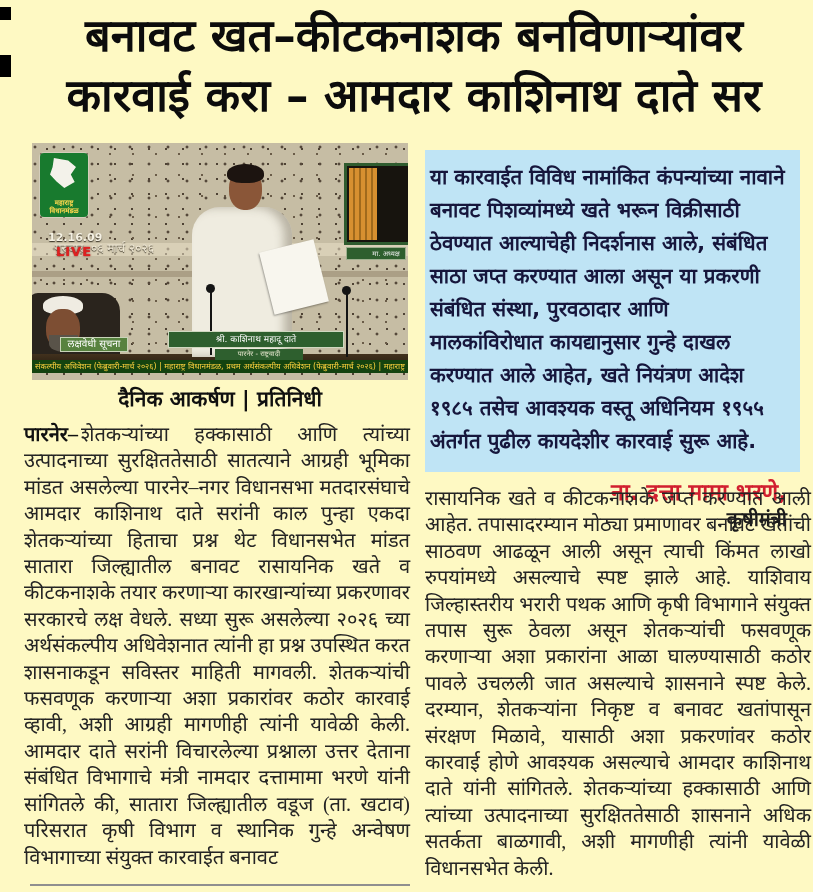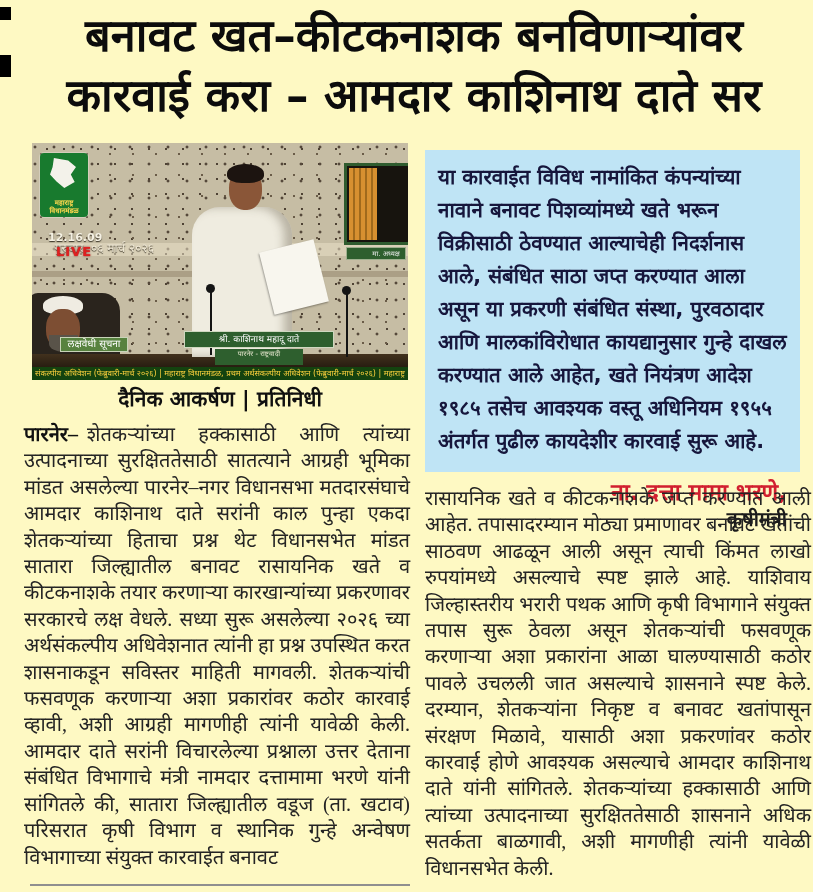--- a/index.html
+++ b/index.html
@@ -62,45 +62,45 @@
              box-shadow:-1px 1px 2px rgba(0,0,0,.35);}
   .mic{width:2px;height:64px;background:#141414;}
   .mic.mic1{left:178px;top:148px;}
   .mic.mic2{left:314px;top:150px;}
   .mic-head{width:9px;height:9px;border-radius:50%;background:#141414;}
   .mic-head.h1{left:174px;top:141px;}
   .mic-head.h2{left:310px;top:143px;}
 
   .left-plate{left:28px;top:194px;width:68px;height:15px;background:#57823f;border:1px solid #c8d4b8;
               box-sizing:border-box;color:#fff;font-size:10px;line-height:12px;text-align:center;}
-  .nameplate1{left:152px;top:188px;width:150px;height:17px;background:#2e5f2e;border:1px solid #cfd8c0;
+  .nameplate1{left:136px;top:188px;width:176px;height:17px;background:#2e5f2e;border:1px solid #cfd8c0;
               box-sizing:border-box;color:#fff;font-size:9px;line-height:14px;text-align:center;}
   .nameplate2{left:183px;top:206px;width:88px;height:16px;background:#2e5f2e;color:#e8e8d0;
               font-size:7px;line-height:11px;text-align:center;}
-  .ticker{left:0;top:224px;width:100%;height:13px;background:#14430f;color:#ffd23e;font-size:8px;
+  .ticker{left:0;top:217px;width:100%;height:13px;background:#14430f;color:#ffd23e;font-size:8px;
           line-height:13px;white-space:nowrap;overflow:hidden;padding-left:3px;box-sizing:border-box;}
 
   
   .caption{position:absolute;left:32px;top:384px;width:376px;text-align:center;
            font-size:21px;font-weight:700;color:#101010;}
 
   
   .highlight{position:absolute;left:425px;top:150px;width:375px;height:322px;background:#bfe4f5;
-             box-sizing:border-box;padding:11px 13px 8px 13px;}
+             box-sizing:border-box;padding:11px 13px 8px 5px;}
   .highlight .hl-text{font-size:20.5px;line-height:33px;font-weight:700;color:#16163c;text-align:left;}
   .attribution{margin-top:20px;text-align:right;}
   .attr-name{display:block;font-size:23px;line-height:28px;font-weight:700;color:#d11f2f;}
   .attr-title{display:block;font-size:20px;line-height:26px;font-weight:700;color:#1b1b1b;}
 
   
   .col{position:absolute;width:386px;font-size:20px;line-height:26.4px;text-align:justify;
        color:#242424;font-family:"Liberation Serif","DejaVu Serif",serif;}
   .col-left{left:24px;top:421px;height:452px;}
   .col-right{left:425px;top:485px;height:400px;}
-  .dateline{font-weight:700;color:#111;margin-right:9px;}
+  .dateline{font-weight:700;color:#111;margin-right:3px;}
 
   .bottom-rule{position:absolute;left:30px;top:884px;width:380px;height:2px;background:#8f8f8f;}
 </style>
 </head>
 <body>
 
 <div class="page">
 
   <div class="edge-mark m1"></div>
   <div class="edge-mark m2"></div>

